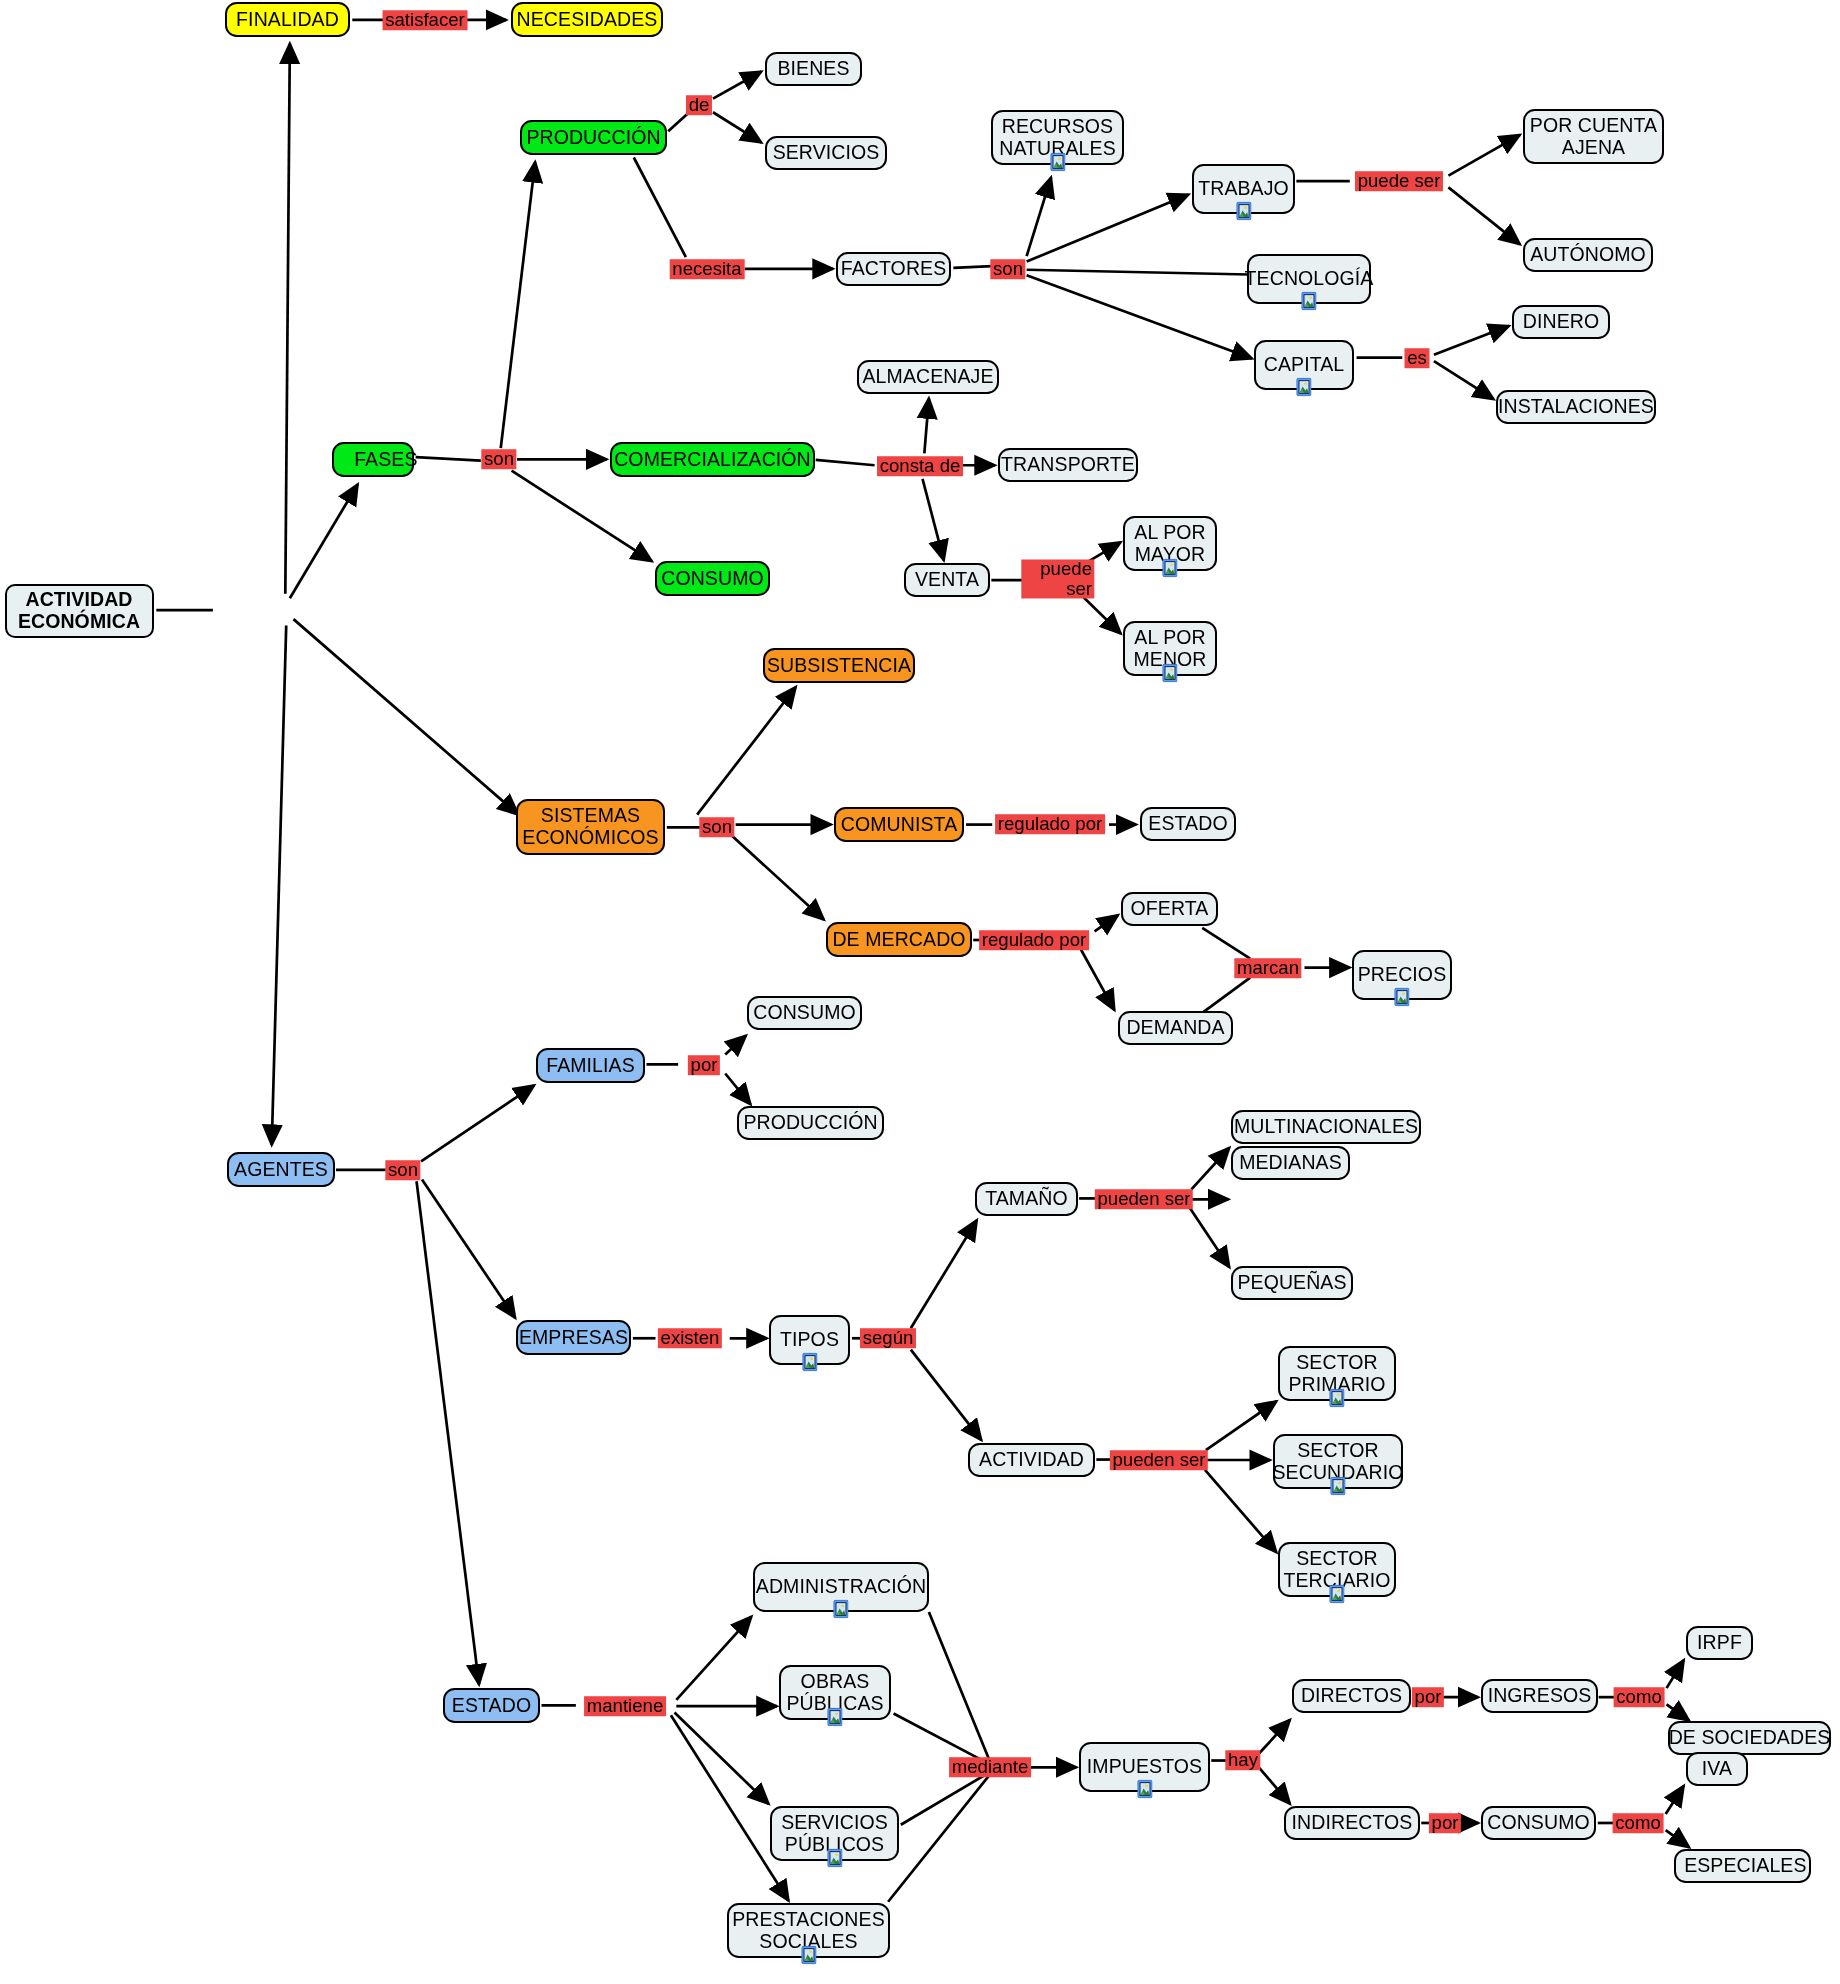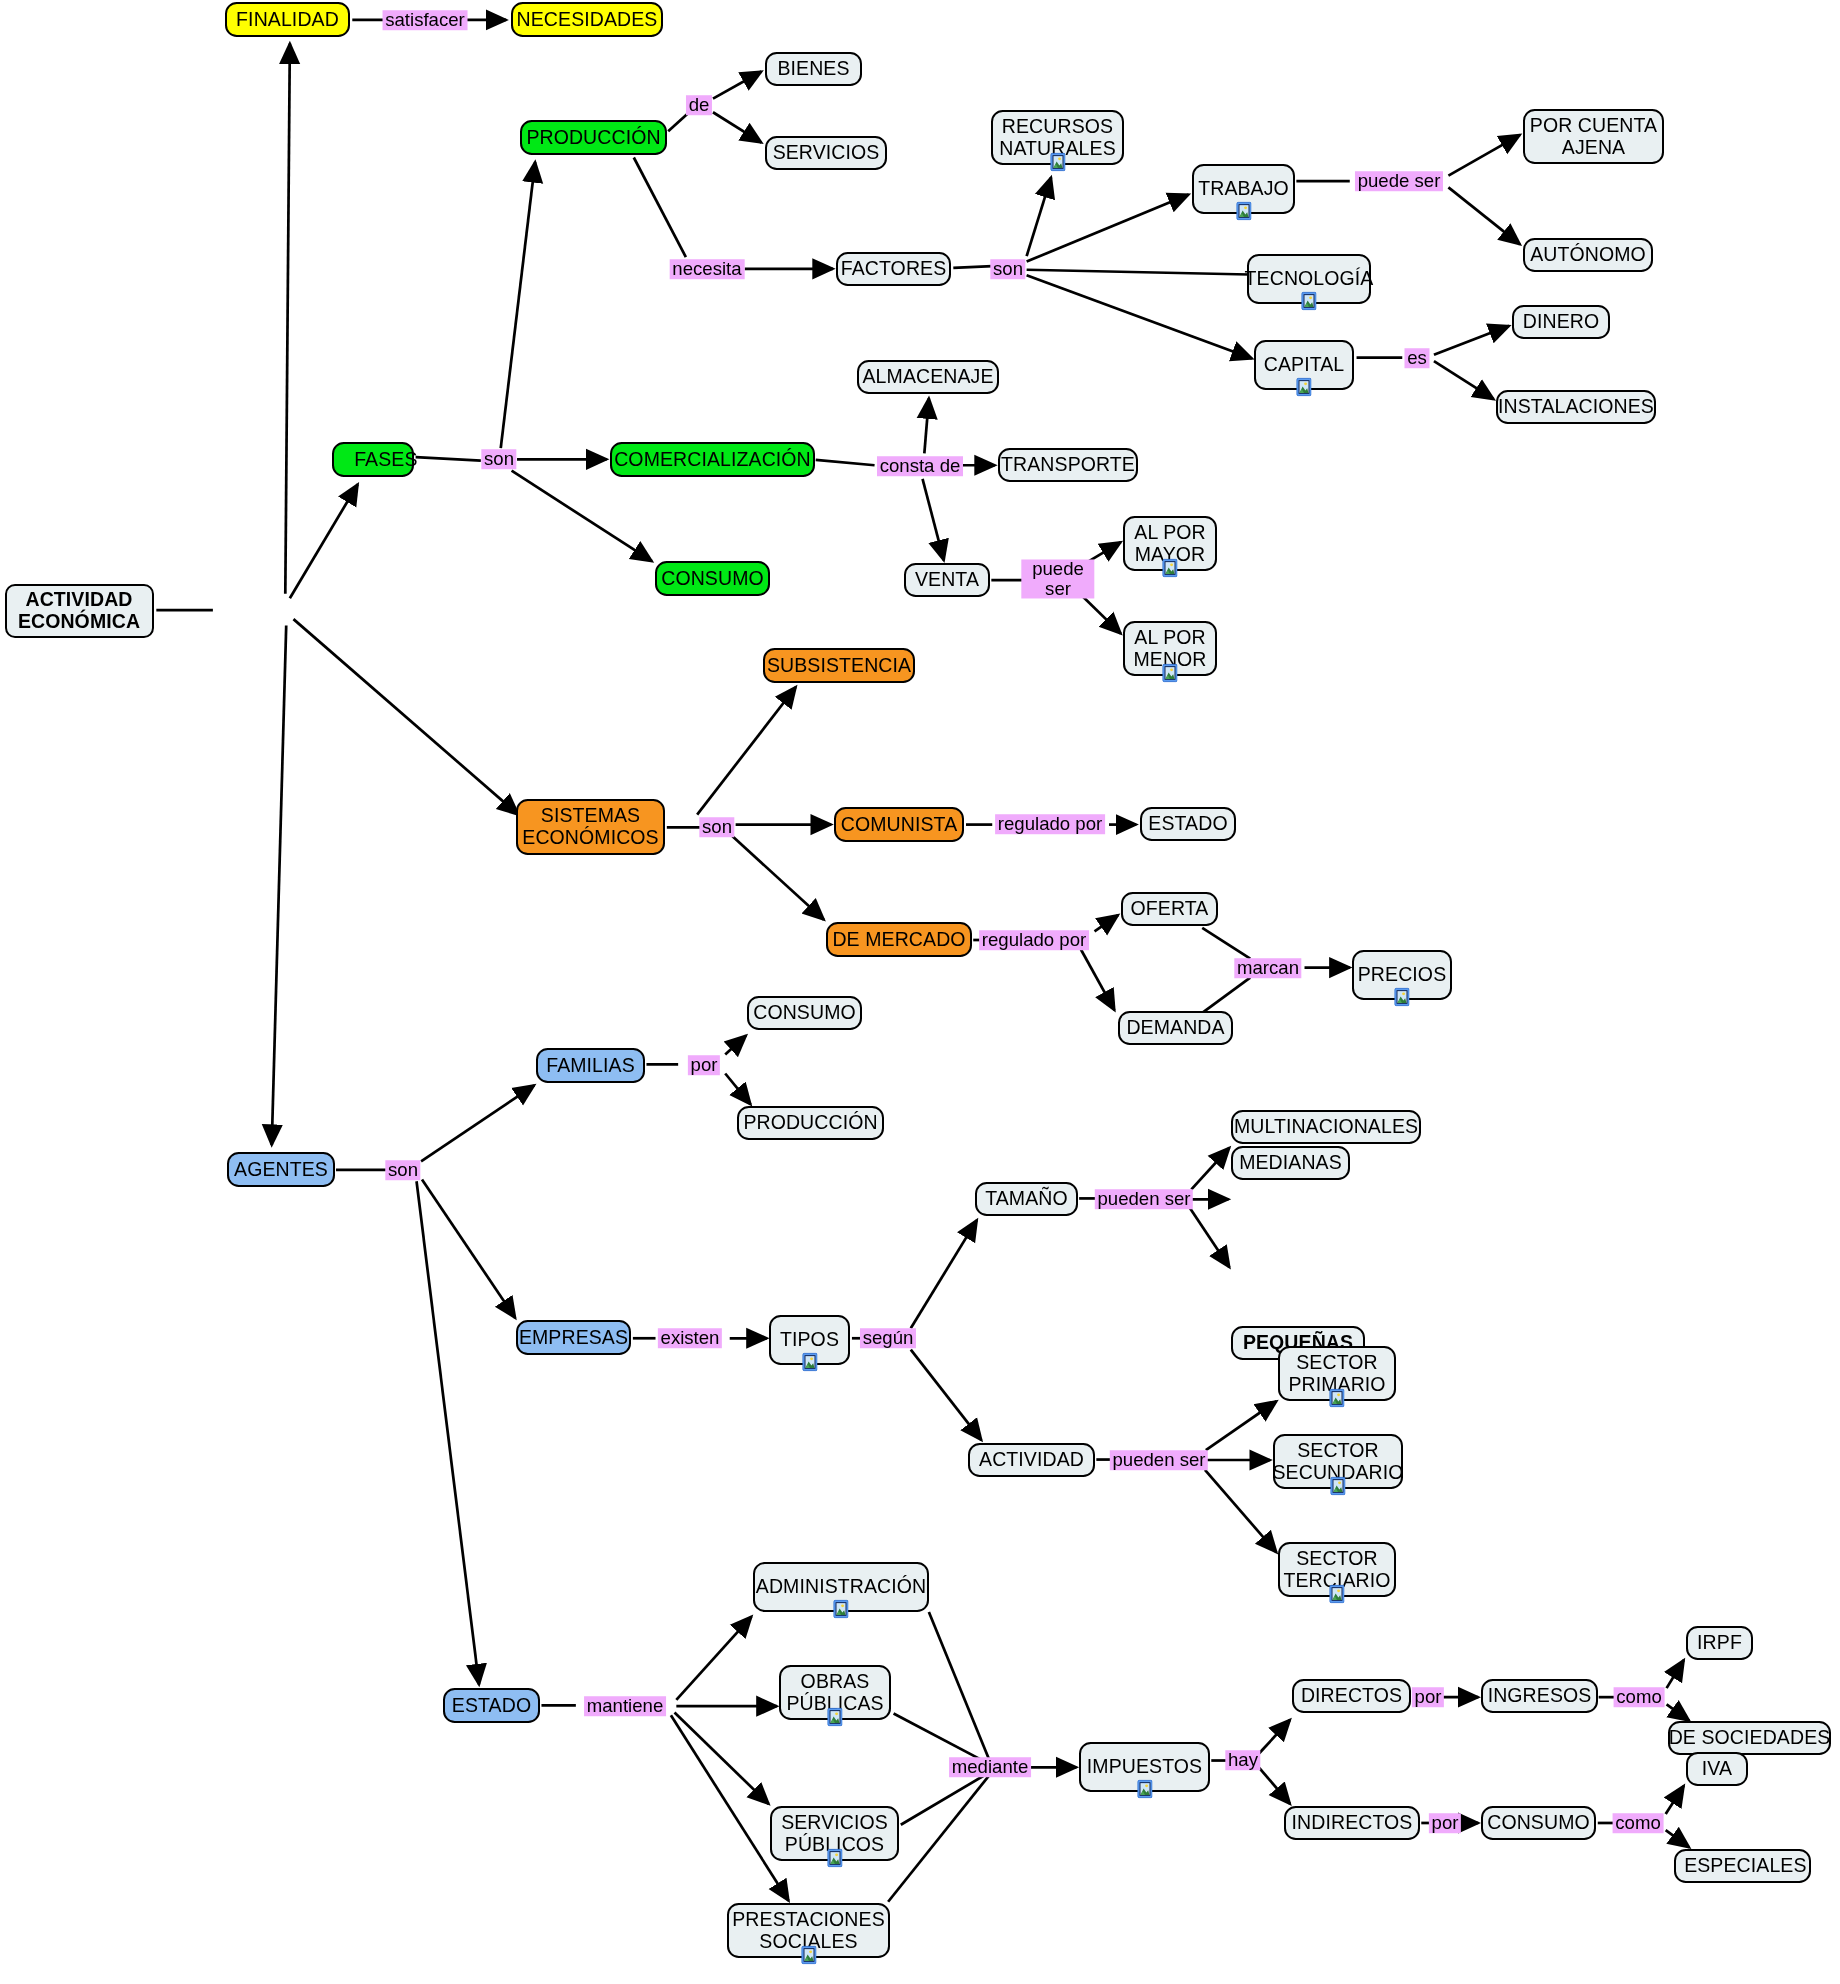--- a/index.html
+++ b/index.html
@@ -39,23 +39,23 @@
     transform:translateX(-50%);
     bottom:-9px;
     width:15.4px;height:20px;
   }
   .imgicon svg{display:block;width:15.4px;height:20px;}
 
   .linklabel{
     position:absolute;
     font-size:18.6px;
     color:#000;
-    background:#f0abfc;
+    background:#ef4444;
     line-height:1.05;
-    text-align:center;
+    text-align:right;
     white-space:nowrap;
     padding:0 2.7px;
     transform:translate(-50%,-50%);
   }
   .linklabel.two{white-space:normal;width:68px;}
 </style>
 </head>
 <body>
 
 <div id="canvas">
@@ -387,21 +387,21 @@
       </div>
       <div class="node" style="left: 975px; top: 1182px; width: 103px; height: 34px;">
         <span class="lbl">TAMAÑO</span>
       </div>
       <div class="node" style="left: 1231px; top: 1110px; width: 190px; height: 34px;">
         <span class="lbl">MULTINACIONALES</span>
       </div>
       <div class="node" style="left: 1231px; top: 1146px; width: 119px; height: 34px;">
         <span class="lbl">MEDIANAS</span>
       </div>
-      <div class="node" style="left: 1231px; top: 1326px; width: 134px; height: 34px; font-weight: bold;">
+      <div class="node" style="left: 1231px; top: 1266px; width: 122px; height: 34px;">
         <span class="lbl">PEQUEÑAS</span>
       </div>
       <div class="node" style="left: 968px; top: 1443px; width: 127px; height: 34px;">
         <span class="lbl">ACTIVIDAD</span>
       </div>
       <div class="node" style="left: 1278px; top: 1346px; width: 118px; height: 55px;">
         <span class="lbl">SECTOR</span>
         <span class="lbl">PRIMARIO</span>
         <span class="imgicon">
 <svg viewBox="0 0 34 44" xmlns="http://www.w3.org/2000/svg">

